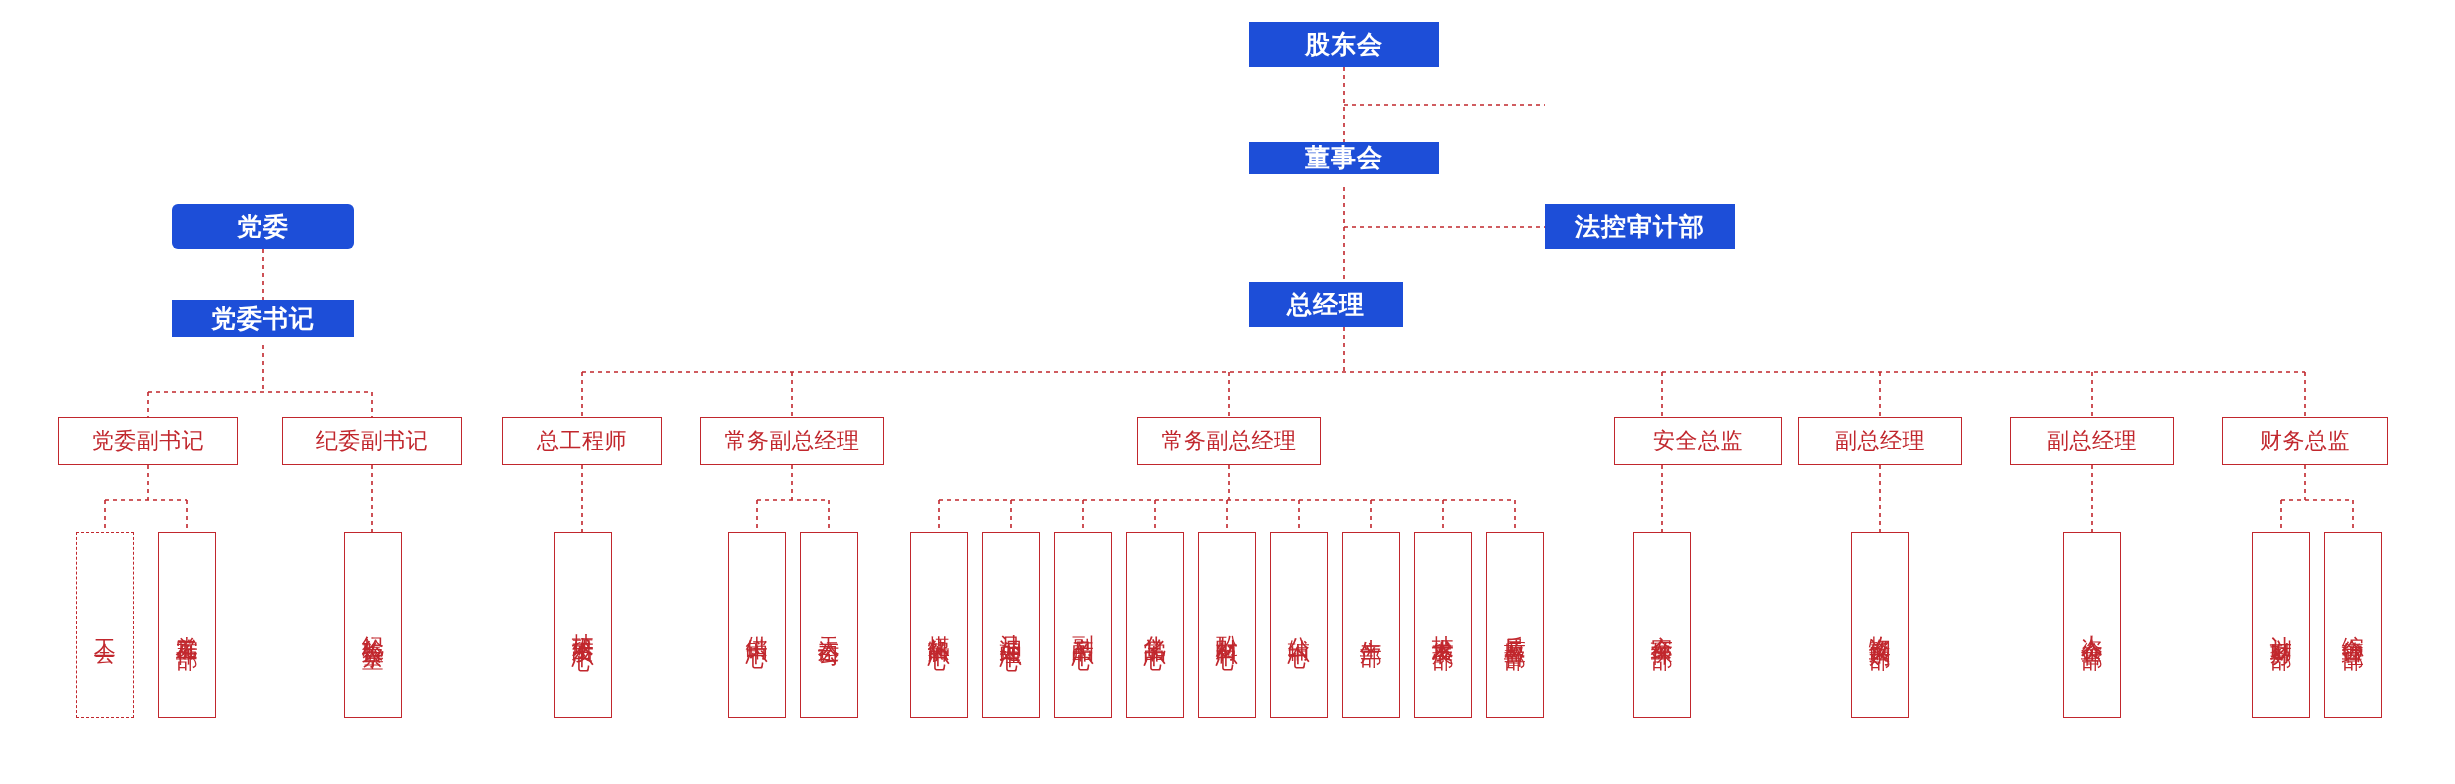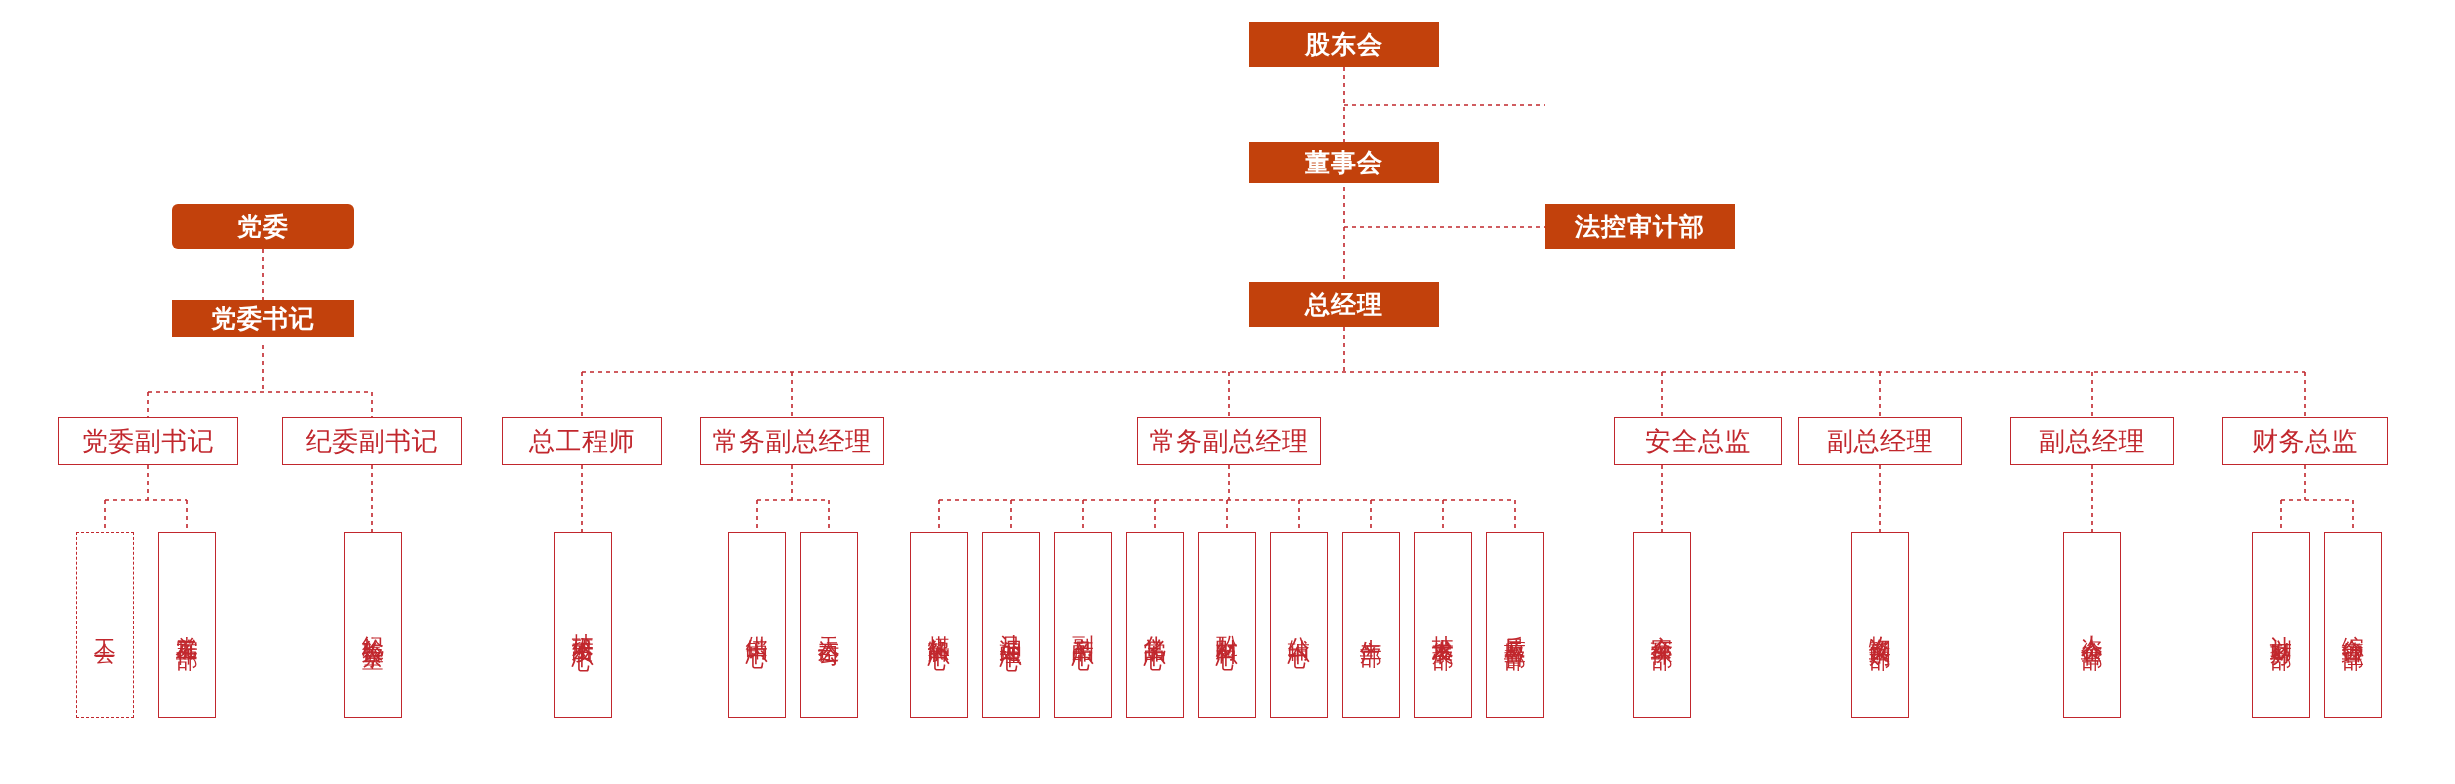--- a/index.html
+++ b/index.html
@@ -20,33 +20,33 @@
     position:absolute;
     box-sizing:border-box;
     display:flex;
     align-items:center;
     justify-content:center;
     text-align:center;
     line-height:1.25;
   }
   
   .node.filled{
-    background:#c2410c;
+    background:#1d4ed8;
     color:#ffffff;
     font-weight:bold;
     font-size:25px;
     letter-spacing:1px;
     border:none;
   }
   
   .node.outline{
     background:#ffffff;
     color:#C1272D;
     border:1.6px solid #C1272D;
-    font-size:26px;
+    font-size:22px;
     letter-spacing:.5px;
   }
   
   .node.vert{
     background:#ffffff;
     color:#C1272D;
     border:1.6px solid #C1272D;
     font-size:22px;
     writing-mode:vertical-rl;
     text-orientation:upright;
@@ -130,29 +130,29 @@
       <line x1="2281" y1="500" x2="2281" y2="532"></line>
       <line x1="2353" y1="500" x2="2353" y2="532"></line>
     </g>
   </svg>
 
   <div class="node filled" style="left:1249px;top:22px;width:190px;height:45px;">
     <span>股东会</span>
   </div>
 
 
-  <div class="node filled" style="left:1249px;top:142px;width:190px;height:41px;">
+  <div class="node filled" style="left:1249px;top:142px;width:190px;height:32px;">
     <span>董事会</span>
   </div>
 
   <div class="node filled" style="left:1545px;top:204px;width:190px;height:45px;">
     <span>法控审计部</span>
   </div>
 
-  <div class="node filled" style="left:1249px;top:282px;width:190px;height:45px;">
+  <div class="node filled" style="left:1249px;top:282px;width:154px;height:45px;">
     <span>总经理</span>
   </div>
 
   <div class="node filled" style="left:172px;top:204px;width:182px;height:45px;border-radius:6px;">
     <span>党委</span>
   </div>
 
   <div class="node filled" style="left:172px;top:300px;width:182px;height:37px;">
     <span>党委书记</span>
   </div>

